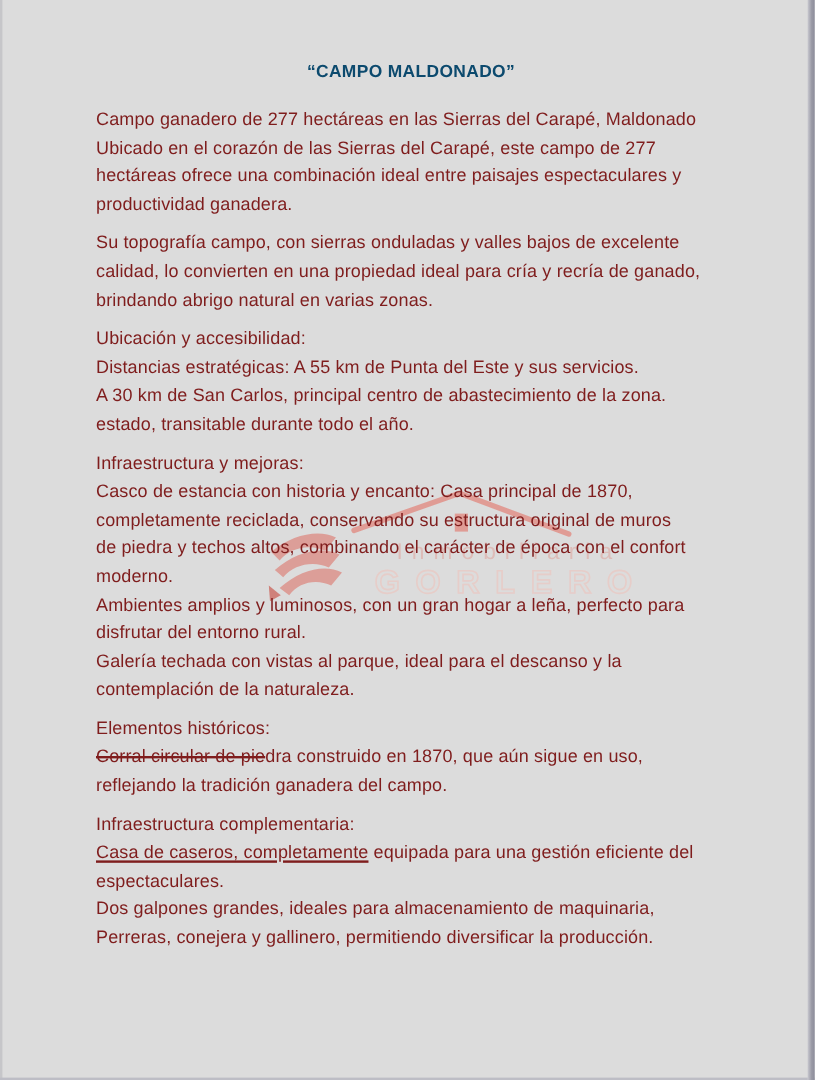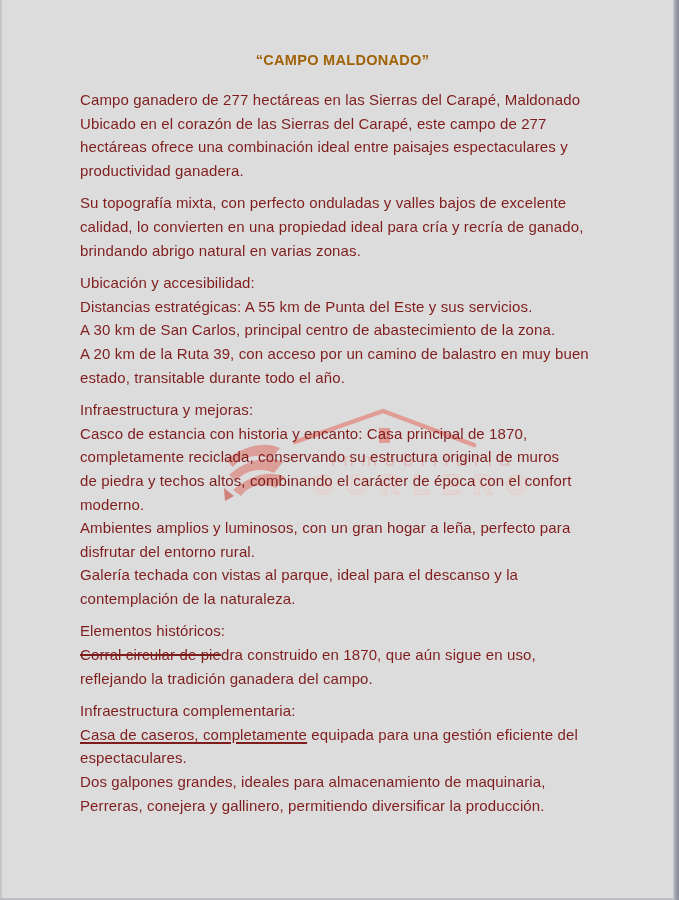--- a/index.html
+++ b/index.html
@@ -12,21 +12,21 @@
   .page{position:absolute;inset:0;background:#dcdcdc;}
   
   .edge-right{position:absolute;top:0;right:0;width:6px;height:900px;
     background:linear-gradient(to right,#c9c9d0 0%,#9a9aa6 55%,#8c8c9a 100%);}
   .edge-left{position:absolute;top:0;left:0;width:2px;height:900px;background:#c6c6c9;}
   .edge-bottom{position:absolute;left:0;bottom:0;width:679px;height:2px;background:#bdbdc5;}
 
   .doc-title{
     position:absolute;top:52px;left:80px;width:525px;
     text-align:center;font-weight:bold;font-size:14.5px;letter-spacing:.3px;
-    color:#a16207;z-index:2;
+    color:#0c4a6e;z-index:2;
   }
   .content{
     position:absolute;top:88px;left:80px;width:525px;z-index:2;
   }
   .section{margin:0 0 9px 0;}
   .line{
     font-size:15px;line-height:23.6px;letter-spacing:.12px;
     white-space:nowrap;color:#7f1d1d;
   }
   .deco-strike{text-decoration:line-through;text-decoration-thickness:1.5px;}
@@ -62,29 +62,28 @@
   <div class="doc-title">“CAMPO MALDONADO”</div>
 
   <div class="content" id="content">
       <div class="section">
         <div class="line">Campo ganadero de 277 hectáreas en las Sierras del Carapé, Maldonado</div>
         <div class="line">Ubicado en el corazón de las Sierras del Carapé, este campo de 277</div>
         <div class="line">hectáreas ofrece una combinación ideal entre paisajes espectaculares y</div>
         <div class="line">productividad ganadera.</div>
       </div>
       <div class="section">
-        <div class="line">Su topografía mixta, con perfecto onduladas y valles bajos de excelente</div>
+        <div class="line">Su topografía campo, con sierras onduladas y valles bajos de excelente</div>
         <div class="line">calidad, lo convierten en una propiedad ideal para cría y recría de ganado,</div>
         <div class="line">brindando abrigo natural en varias zonas.</div>
       </div>
       <div class="section">
         <div class="line"><span class="deco-under-gray">Ubicación y accesibilidad:</span></div>
         <div class="line">Distancias estratégicas: A 55 km de Punta del Este y sus servicios.</div>
         <div class="line">A 30 km de San Carlos, principal centro de abastecimiento de la zona.</div>
-        <div class="line">A 20 km de la Ruta 39, con acceso por un camino de balastro en muy buen</div>
         <div class="line">estado, transitable durante todo el año.</div>
       </div>
       <div class="section">
         <div class="line"><span class="deco-under-gray">Infraestructura y mejoras:</span></div>
         <div class="line">Casco de estancia con historia y encanto: Casa principal de 1870,</div>
         <div class="line">completamente reciclada, conservando su estructura original de muros</div>
         <div class="line">de piedra y techos altos, combinando el carácter de época con el confort</div>
         <div class="line">moderno.</div>
         <div class="line">Ambientes amplios y luminosos, con un gran hogar a leña, perfecto para</div>
         <div class="line">disfrutar del entorno rural.</div>

